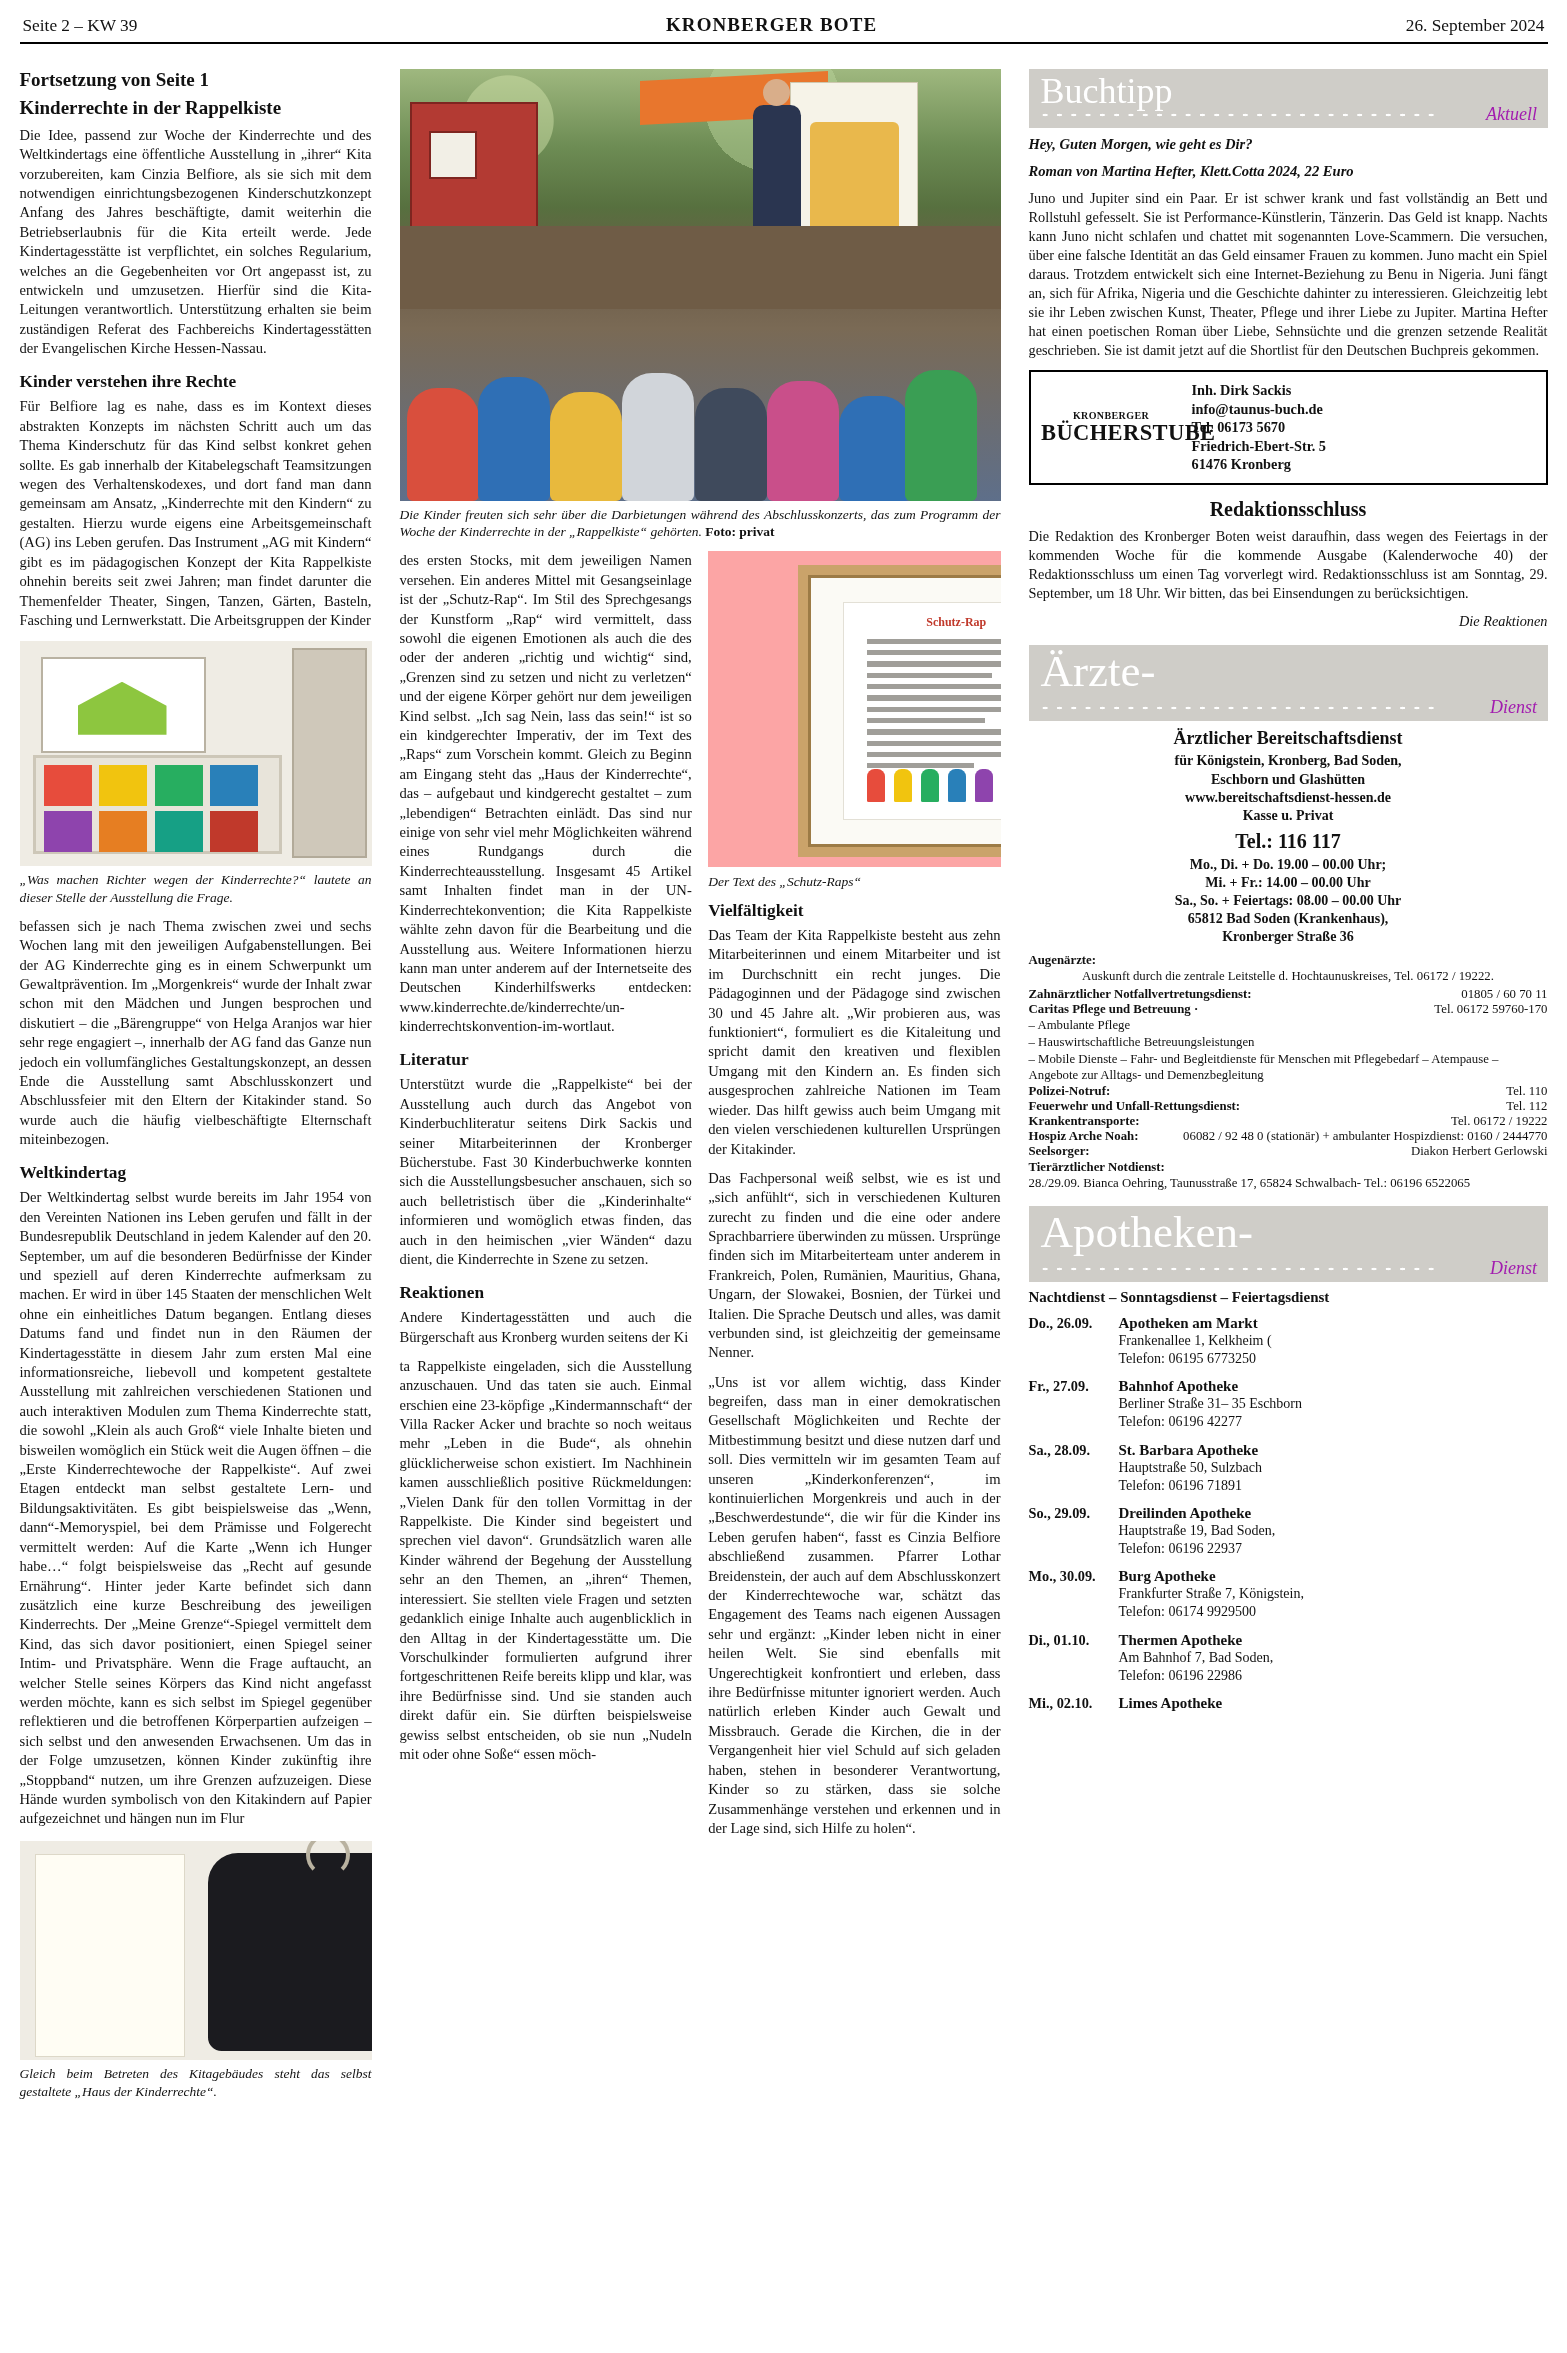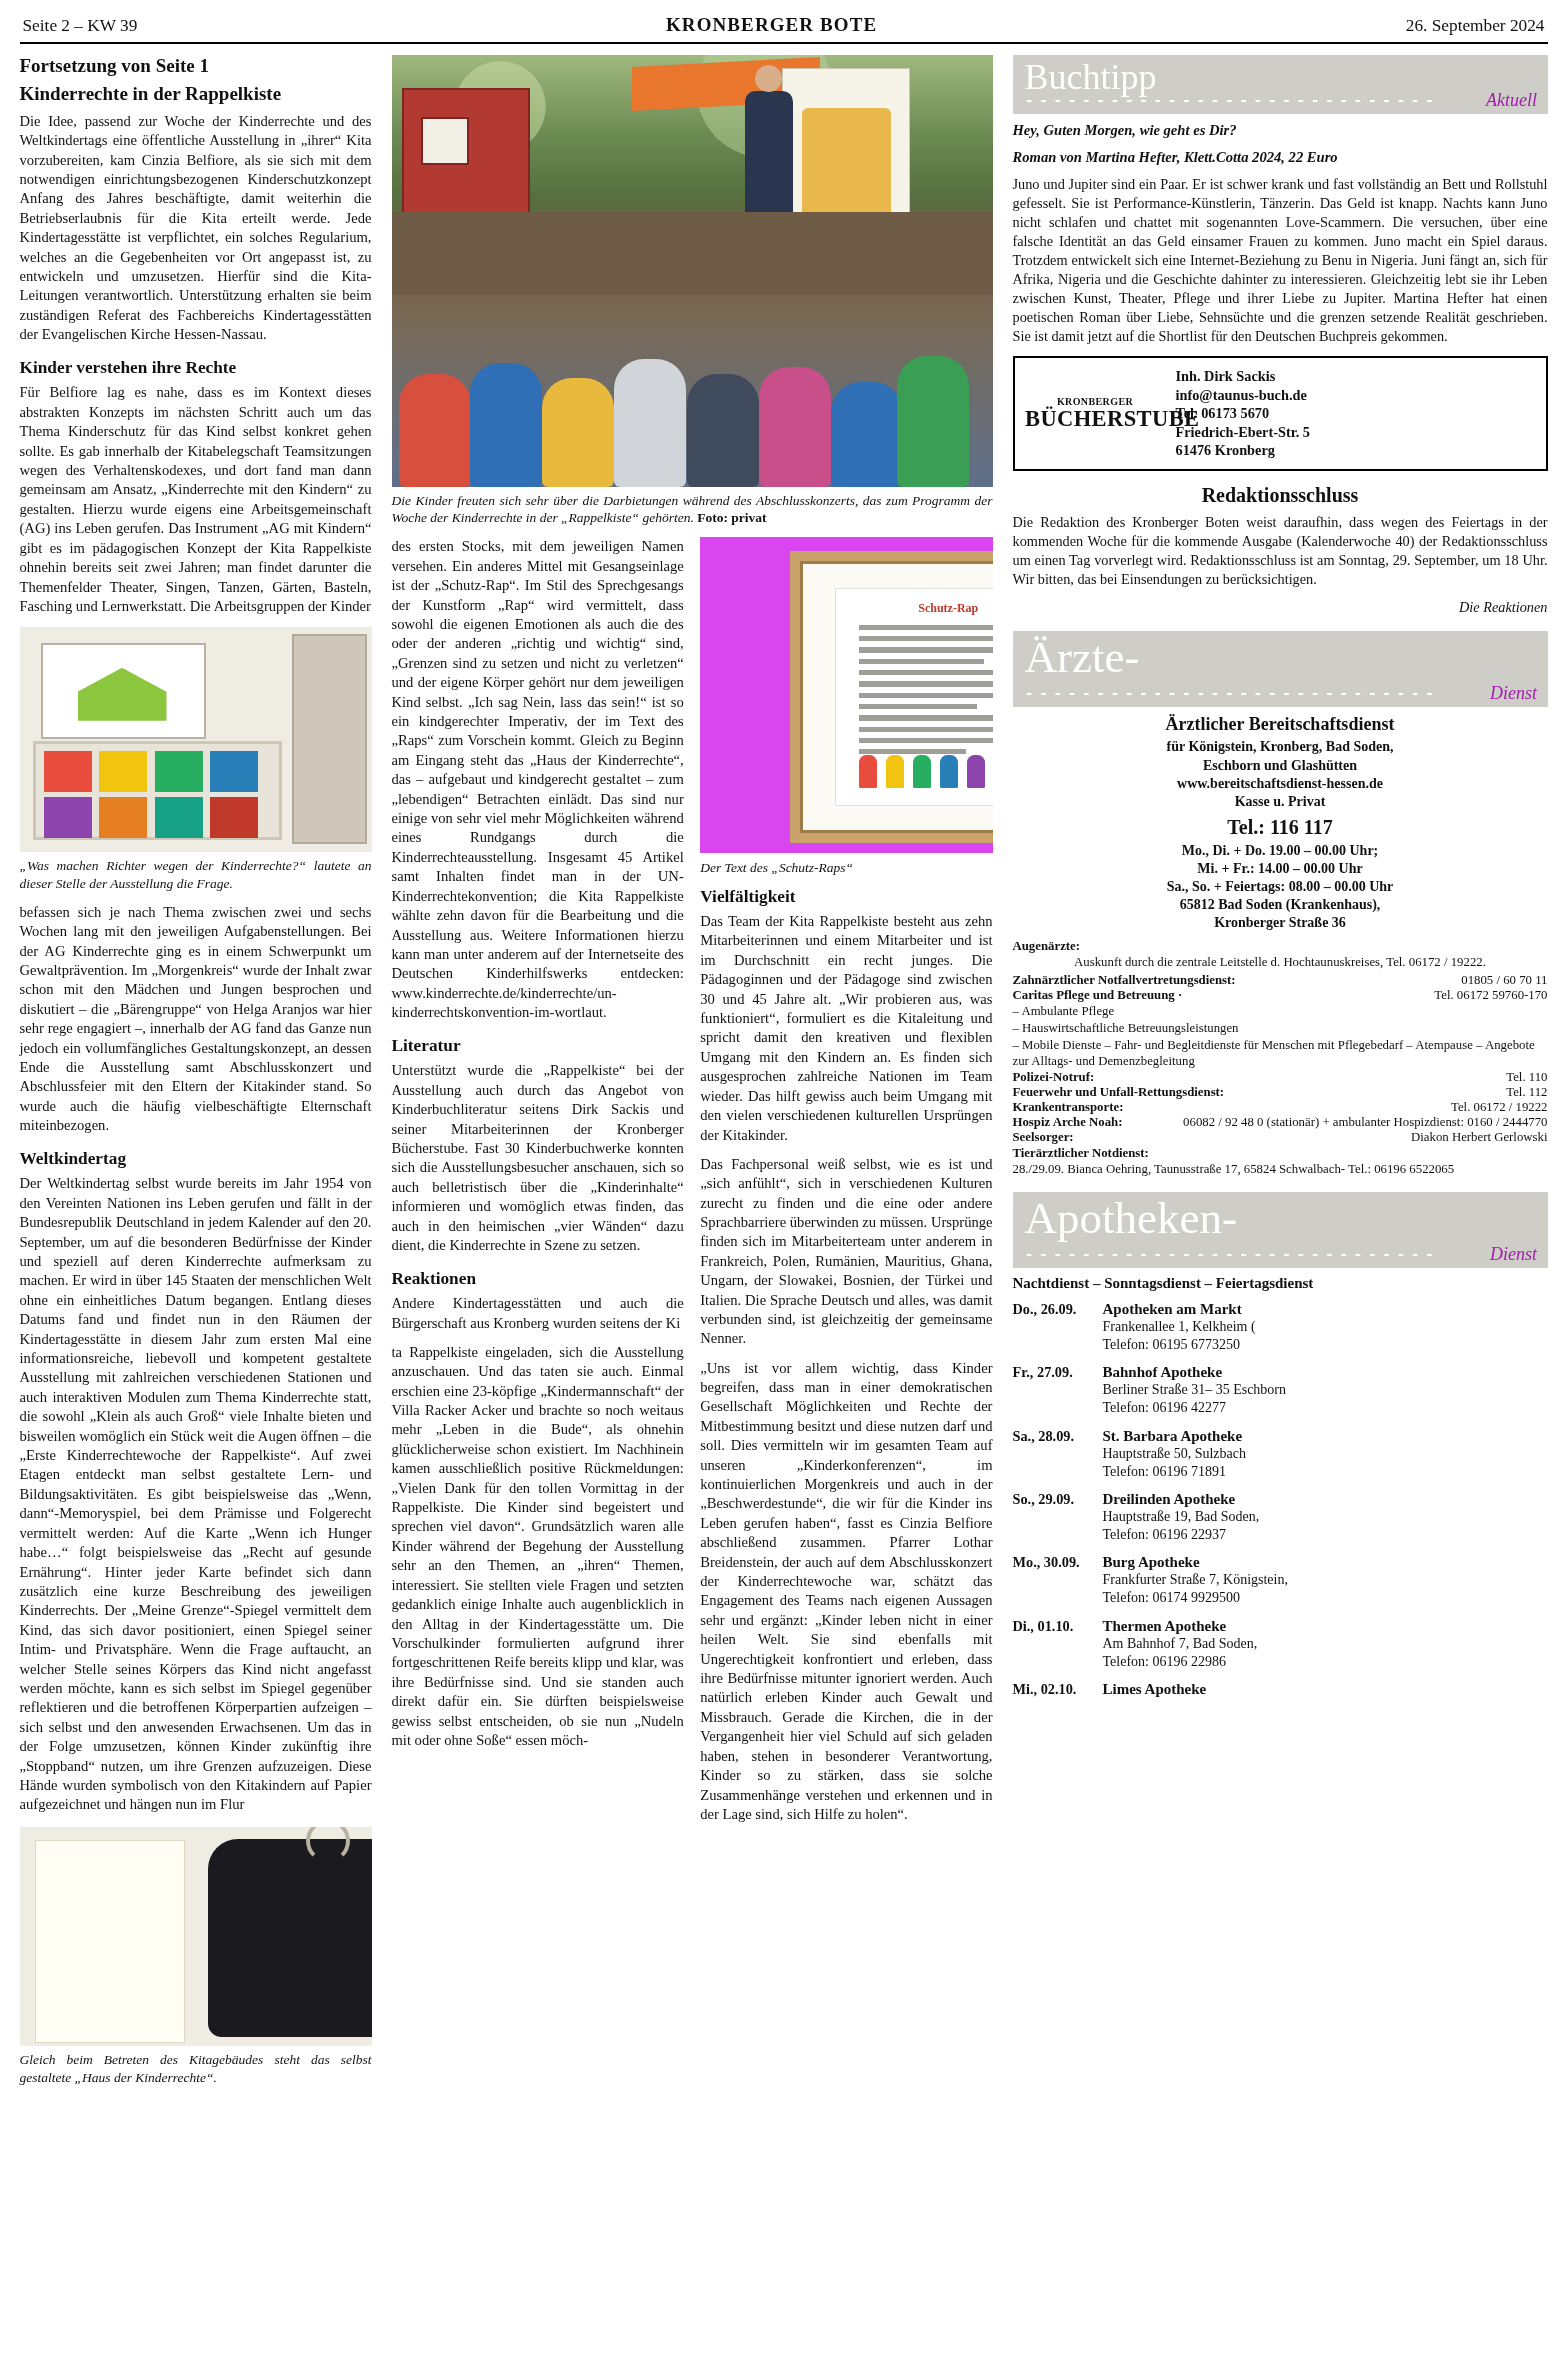--- a/index.html
+++ b/index.html
@@ -29,22 +29,22 @@
   }
   .masthead .center {
     font-weight: bold;
     letter-spacing: 1.1px;
     font-size: 19px;
   }
   
   .body-grid {
     display: grid;
     grid-template-columns: 352px 601px 1fr;
-    column-gap: 20px;
-    margin-top: 11px;
+    column-gap: 28px;
+    margin-top: 25px;
   }
   .col { position: relative; }
   
   p.t {
     font-size: 14.6px;
     line-height: 1.33;
     text-align: justify;
     margin: 0 0 0 0;
     text-indent: 0;
     hyphens: auto;
@@ -92,21 +92,21 @@
   .p1 .kid { position:absolute; bottom:0; width:72px; height:113px; border-radius:30px 30px 6px 6px;}
   
   .p2 { background: linear-gradient(#e7e2d8, #d8d2c6); }
   .p2 .wall{position:absolute;inset:0;background:#efece4;}
   .p2 .art{position:absolute;left:21px;top:16.5px;width:165px;height:96px;background:#fff;border:2.3px solid #b9b2a2;}
   .p2 .art:after{content:"";position:absolute;left:35px;top:22.5px;width:89px;height:53px;background:#8dc63f;clip-path:polygon(50% 0,100% 45%,100% 100%,0 100%,0 45%);}
   .p2 .shelf{position:absolute;left:13.5px;bottom:12px;right:90px;height:99px;background:#e8e4da;border:3px solid #cdc7b8;}
   .p2 .shelf .box{position:absolute;width:48px;height:41px;top:7.5px;}
   .p2 .door{position:absolute;right:4.5px;top:7.5px;bottom:7.5px;width:75px;background:#cfc8ba;border:2.3px solid #b2aa99;}
   
-  .p3 { background:#d946ef; }
+  .p3 { background:#fca5a5; }
   .p3 .frame{position:absolute;left:90px;top:13.5px;width:316px;bottom:10.5px;background:#fbfaf5;border:10.5px solid #caa36a;box-shadow:0 0 0 3px #9c7b46 inset;}
   .p3 .sheet{position:absolute;left:35px;right:35px;top:27px;bottom:27px;background:#fff;border:1.5px solid #e3e0d6;}
   .p3 .title{position:absolute;left:0;right:0;top:12px;text-align:center;font-size:12px;font-weight:bold;color:#c0392b;}
   .p3 .lines{position:absolute;left:22.5px;right:22.5px;top:36px;}
   .p3 .lines span{display:block;height:5.3px;background:#6d6a62;margin-bottom:6px;opacity:.65;}
   .p3 .figs{position:absolute;left:19.5px;right:19.5px;bottom:16.5px;height:39px;}
   .p3 .figs i{position:absolute;bottom:0;width:18px;height:33px;border-radius:7.5px 7.5px 1.5px 1.5px;}
   
   .p4 { background:#efece4; }
   .p4 .poster{position:absolute;left:15px;top:13.5px;width:150px;height:203px;background:#fffdf4;border:1.5px solid #ddd8c8;}

